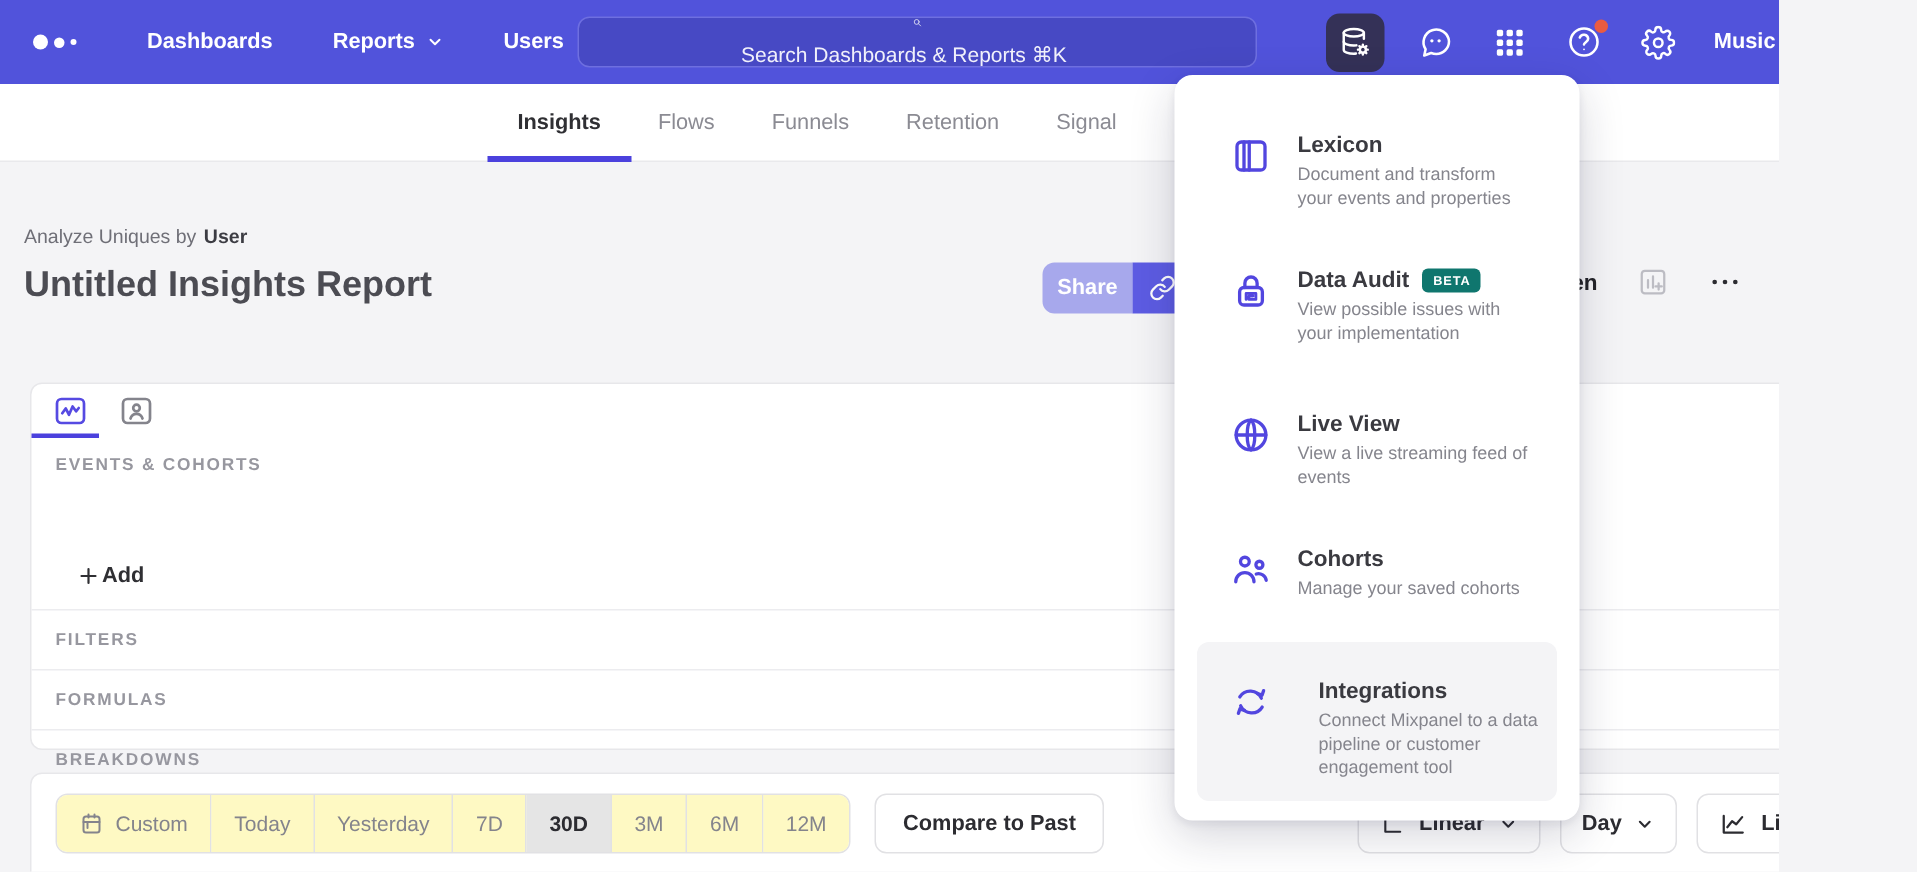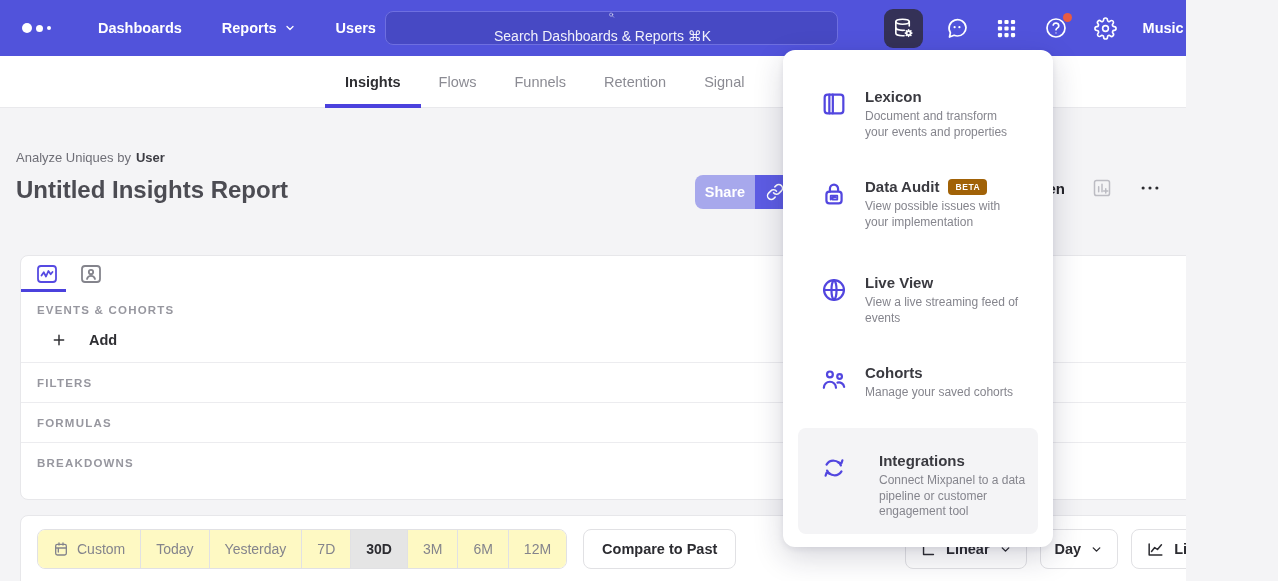--- a/index.html
+++ b/index.html
@@ -42,21 +42,21 @@
   .open-btn { display:flex; align-items:center; gap:9px; color:#232328; font-size:15px; font-weight:700; cursor:pointer; }
 
   
   .query-card { position:absolute; left:20px; top:255px; width:1238px; height:245px; background:#fff; border:1px solid #e7e7ea; border-radius:8px; }
   .icon-tabs { position:relative; height:36px; display:flex; align-items:center; gap:18px; padding-left:13px; }
   .icon-tab { width:26px; height:26px; display:flex; align-items:center; justify-content:center; cursor:pointer; }
   .icon-tabs .underline { position:absolute; left:0; bottom:0; width:45px; height:3px; background:#4b41dd; }
   .section-head { display:flex; align-items:center; justify-content:space-between; padding:0 16px; height:36px; }
   .section-label { font-size:11.5px; font-weight:700; letter-spacing:1.2px; color:#97979f; }
   .chev { color:#3f3f45; cursor:pointer; }
-  .add-row { display:flex; align-items:flex-end; gap:22px; padding:4px 16px 14px 30px; cursor:pointer; }
+  .add-row { display:flex; align-items:flex-end; gap:1px; padding:4px 16px 14px 30px; cursor:pointer;margin-top:44px; }
   .add-label { font-size:14.5px; font-weight:700; color:#2f2f33; }
   .collapse-row { display:flex; align-items:center; justify-content:space-between; height:40px; padding:0 16px; border-top:1px solid #ececef; cursor:pointer; }
 
   
   .toolbar-card { position:absolute; left:20px; top:515px; width:1238px; height:80px; background:#fff; border:1px solid #e7e7ea; border-radius:8px 8px 0 0; }
   .toolbar-inner { display:flex; align-items:center; padding:13px 16px; }
   .seg-control { display:flex; align-items:stretch; border:1px solid #e1e1e4; border-radius:8px; overflow:hidden; height:40px; }
   .seg { display:flex; align-items:center; gap:8px; padding:0 15px; font-size:14px; color:#84848c; border-right:1px solid #e1e1e4; cursor:pointer; background:#fef9c3; white-space:nowrap; }
   .seg:last-child { border-right:none; }
   .seg.active { background:#e5e5e5; color:#2c2c31; font-weight:700; }
@@ -64,21 +64,21 @@
   .toolbar-right { position:absolute; right:16px; top:13px; display:flex; gap:13px; }
   .dd-btn { height:40px; border:1px solid #e1e1e4; border-radius:8px; background:#fff; display:flex; align-items:center; gap:9px; padding:0 14px; font-size:14.5px; font-weight:600; color:#2c2c31; cursor:pointer; }
 
   
   .panel { position:absolute; left:783px; top:50px; width:270px; height:497px; background:#fff; border-radius:12px; box-shadow:0 10px 30px rgba(30,30,60,.18), 0 2px 6px rgba(30,30,60,.08); z-index:50; }
   .menu-item { position:absolute; left:0; width:270px; cursor:pointer; }
   .menu-icon { position:absolute; left:37px; top:2px; color:#5246df; }
   .menu-text { margin-left:82px; width:170px; }
   .menu-title { font-size:15px; font-weight:700; color:#3a3a40; display:flex; align-items:center; }
   .menu-desc { margin-top:4px; font-size:12px; line-height:15.5px; color:#85858d; width:158px; }
-  .beta-badge { display:inline-block; margin-left:9px; background:#a16207; color:#fff; font-size:8.5px; font-weight:700; letter-spacing:.6px; padding:3px 7px; border-radius:4px; }
+  .beta-badge { display:inline-block; margin-left:9px; background:#0f766e; color:#fff; font-size:8.5px; font-weight:700; letter-spacing:.6px; padding:3px 7px; border-radius:4px; }
   .menu-item.highlight-box { left:15px; width:240px; background:#f4f4f6; border-radius:8px; height:106px; padding-top:24px; }
   .menu-item.highlight-box .menu-icon { left:22px; top:26px; }
   .menu-item.highlight-box .menu-text { margin-left:81px; }
 </style>
 </head>
 <body>
 
 <div class="page">
 
   <div class="topbar">

